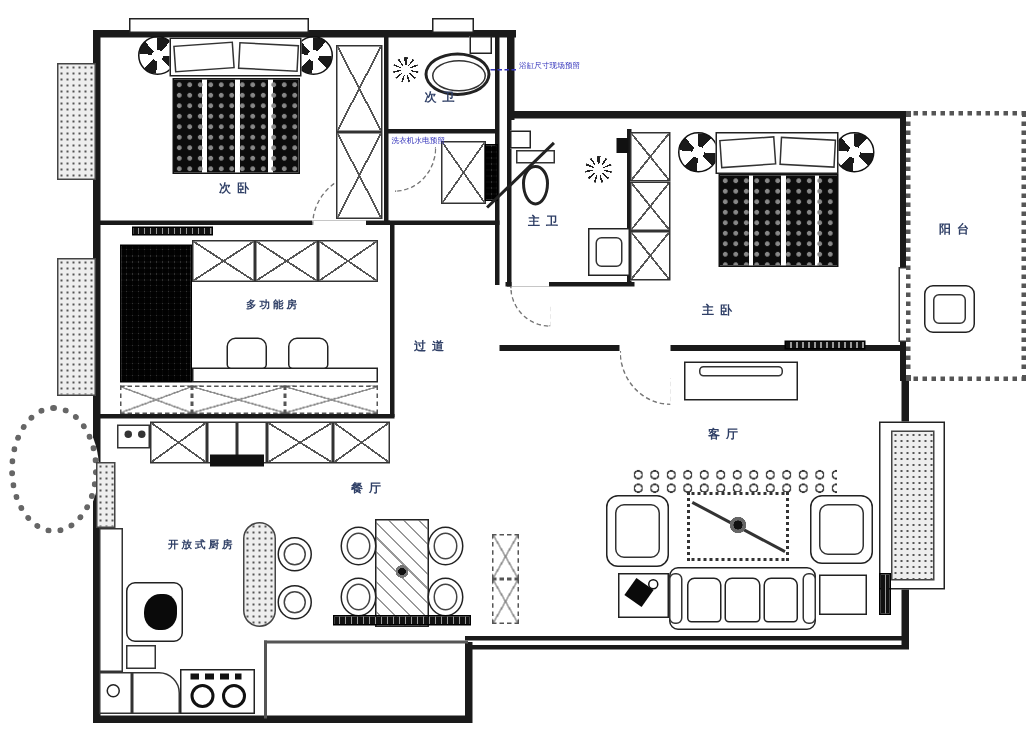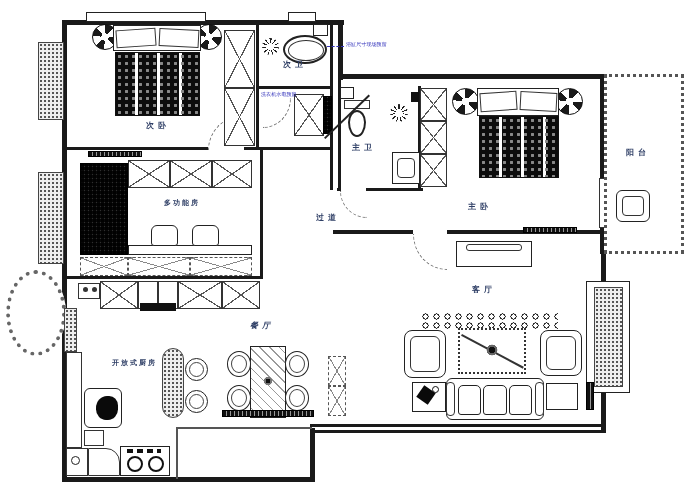--- a/index.html
+++ b/index.html
@@ -153,21 +153,21 @@
   <div class="xbox" style="left:170px;top:160px;width:42px;height:28px;"></div>
   <div class="xbox" style="left:212px;top:160px;width:40px;height:28px;"></div>
   <div class="ww" style="left:128px;top:245px;width:124px;height:10px;"></div>
   <div class="ww" style="left:151px;top:225px;width:27px;height:21px;border-radius:6px 6px 3px 3px;"></div>
   <div class="ww" style="left:192px;top:225px;width:27px;height:21px;border-radius:6px 6px 3px 3px;"></div>
   <div class="xdash" style="left:80px;top:257px;width:48px;height:19px;"></div>
   <div class="xdash" style="left:128px;top:257px;width:62px;height:19px;"></div>
   <div class="xdash" style="left:190px;top:257px;width:62px;height:19px;"></div>
   <span class="lbl sm" style="left:164px;top:200px;">多功能房</span>
 
-  <span class="lbl" style="left:276px;top:214px;margin-left:40px;">过道</span>
+  <span class="lbl" style="left:276px;top:227px;">过道</span>
 
   <div class="wwt" style="left:78px;top:283px;width:22px;height:16px;"></div>
   <div class="abs" style="left:83px;top:287px;width:5px;height:5px;border-radius:50%;background:#333;"></div>
   <div class="abs" style="left:92px;top:287px;width:5px;height:5px;border-radius:50%;background:#333;"></div>
   <div class="xbox" style="left:100px;top:281px;width:38px;height:28px;"></div>
   <div class="wwt" style="left:138px;top:281px;width:20px;height:28px;"></div>
   <div class="wwt" style="left:158px;top:281px;width:20px;height:28px;"></div>
   <div class="abs" style="left:140px;top:303px;width:36px;height:8px;background:#111;"></div>
   <div class="xbox" style="left:178px;top:281px;width:44px;height:28px;"></div>
   <div class="xbox" style="left:222px;top:281px;width:38px;height:28px;"></div>
@@ -190,21 +190,21 @@
   <div class="chaircirc" style="left:185px;top:390px;width:23px;height:23px;"></div>
 
   <div class="abs" style="left:250px;top:346px;width:36px;height:72px;border:1.5px solid #222;box-sizing:border-box;background:
        repeating-linear-gradient(45deg,#fff 0 6px,#999 6px 7px);"></div>
   <div class="abs" style="left:263px;top:376px;width:10px;height:10px;border-radius:50%;background:radial-gradient(#111 35%,#777 36% 60%,transparent 61%);"></div>
   <div class="chaircirc" style="left:227px;top:351px;width:24px;height:26px;"></div>
   <div class="chaircirc" style="left:227px;top:385px;width:24px;height:26px;"></div>
   <div class="chaircirc" style="left:285px;top:351px;width:24px;height:26px;"></div>
   <div class="chaircirc" style="left:285px;top:385px;width:24px;height:26px;"></div>
   <div class="radiator" style="left:222px;top:410px;width:92px;height:7px;"></div>
-  <span class="lbl" style="left:250px;top:322px;font-style:italic;">餐厅</span>
+  <span class="lbl" style="left:234px;top:322px;">餐厅</span>
 
   <div class="xdash" style="left:328px;top:356px;width:18px;height:30px;"></div>
   <div class="xdash" style="left:328px;top:386px;width:18px;height:30px;"></div>
 
   <div class="ww" style="left:456px;top:241px;width:76px;height:26px;"></div>
   <div class="wwt" style="left:466px;top:244px;width:56px;height:7px;border-radius:3px;"></div>
   <span class="lbl" style="left:472px;top:286px;">客厅</span>
   <div class="garland" style="left:420px;top:312px;width:138px;height:18px;"></div>
   <div class="rug" style="left:458px;top:328px;width:68px;height:46px;"></div>
   <div class="abs" style="left:462px;top:334px;width:70px;height:2px;background:#333;transform:rotate(28deg);transform-origin:left top;"></div>

